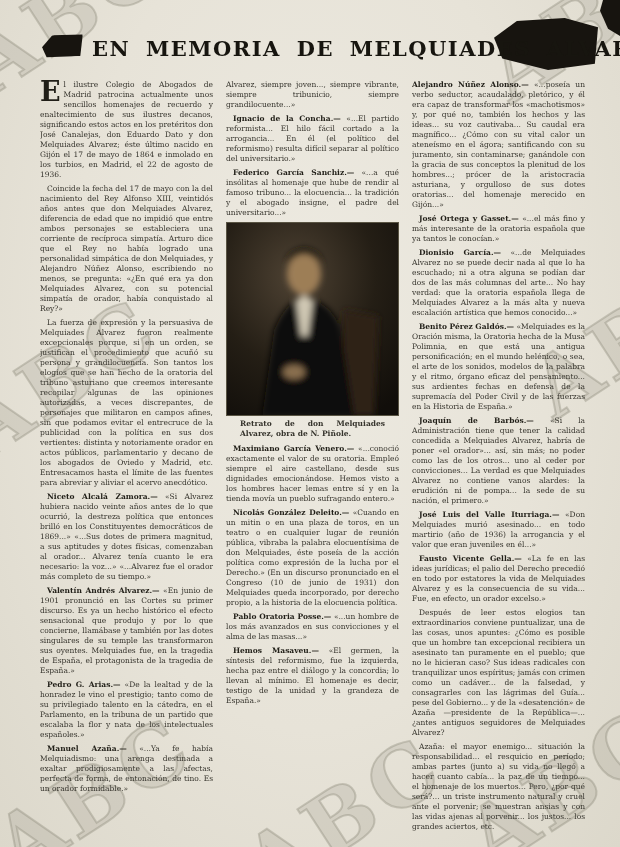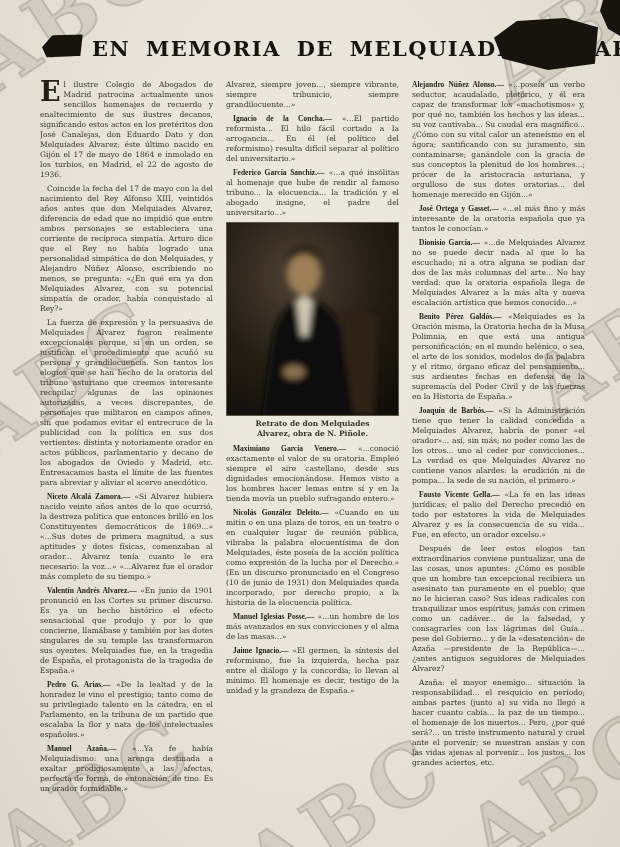--- a/index.html
+++ b/index.html
@@ -20,24 +20,24 @@
   .corner-blob{position:absolute;right:0;top:0;width:20px;height:36px;background:#17140f;
       clip-path:polygon(15% 0,100% 0,100% 100%,40% 80%,0 30%);}
   .headline{position:absolute;left:56px;top:8px;font-weight:bold;font-size:21px;
       letter-spacing:1.5px;word-spacing:7px;color:#17150f;white-space:nowrap;}
   
   .cols{position:absolute;top:80px;left:40px;width:546px;display:flex;gap:13px;}
   .col{width:173px;height:758px;overflow:hidden;text-align:justify;
        font-size:7.5px;line-height:10px;}
   .para{margin:0 0 4px;text-indent:7px;}
   .para.np{text-indent:0;}
-  .lead{font-weight:bold;color:#211f18;font-family:Liberation Serif, serif;}
+  .lead{font-weight:bold;color:#211f18;}
   .dropcap{float:left;font-size:27px;line-height:23px;font-weight:bold;margin:0 3px 0 0;color:#211f18;}
   .photo{display:block;width:173px;height:194px;margin:3px 0 3px;}
-  .caption{text-align:center;font-weight:bold;font-size:7.5px;line-height:9.5px;
+  .caption{font-weight:bold;font-size:7.5px;line-height:9.5px;
            margin:0 14px 6px;text-indent:0;}
 </style>
 </head>
 <body>
 
 <div class="page">
 
   <span class="wm" style="left:-42px;top:-34px;">ABC</span>
   <span class="wm" style="left:478px;top:-26px;">ABC</span>
   <span class="wm" style="left:-48px;top:330px;">ABC</span>
@@ -91,30 +91,31 @@
           <path d="M60 44 Q78 20 96 44 L94 34 Q78 18 62 34 Z" fill="#18120c"></path>
           <path d="M70 78 L78 73 L87 78 L82 114 L75 114 Z" fill="#cfc7b3"></path>
           <ellipse cx="68" cy="150" rx="11" ry="7" fill="#8a7050"></ellipse>
         </g>
         <rect x="0.5" y="0.5" width="172" height="193" fill="none" stroke="#595443" stroke-width="1"></rect>
       </svg>
       <p class="para np caption">Retrato de don Melquiades Alvarez, obra de N. Piñole.</p>
 
       <p class="para"><b class="lead">Maximiano García Venero.—</b><span> «...conoció exactamente el valor de su oratoria. Empleó siempre el aire castellano, desde sus dignidades emocionándose. Hemos visto a los hombres hacer lemas entre sí y en la tienda movía un pueblo sufragando entero.»</span></p>
       <p class="para"><b class="lead">Nicolás González Deleito.—</b><span> «Cuando en un mitin o en una plaza de toros, en un teatro o en cualquier lugar de reunión pública, vibraba la palabra elocuentísima de don Melquiades, éste poseía de la acción política como expresión de la lucha por el Derecho.» (En un discurso pronunciado en el Congreso (10 de junio de 1931) don Melquiades queda incorporado, por derecho propio, a la historia de la elocuencia política.</span></p>
-      <p class="para"><b class="lead">Manuel Iglesias Posse.—</b><span> «...un hombre de los más avanzados en sus convicciones y el alma de las masas...»</span></p>
-      <p class="para"><b class="lead">Jaime Ignacio.—</b><span> «El germen, la síntesis del reformismo, fue la izquierda, hecha paz entre el diálogo y la concordia; lo llevan al mínimo. El homenaje es decir, testigo de la unidad y la grandeza de España.»</span></p>
+      <p class="para"><b class="lead">Pablo Oratoria Posse.—</b><span> «...un hombre de los más avanzados en sus convicciones y el alma de las masas...»</span></p>
+      <p class="para"><b class="lead">Hemos Masaveu.—</b><span> «El germen, la síntesis del reformismo, fue la izquierda, hecha paz entre el diálogo y la concordia; lo llevan al mínimo. El homenaje es decir, testigo de la unidad y la grandeza de España.»</span></p>
     </div>
 
     <div class="col">
       <p class="para np"><b class="lead">Alejandro Núñez Alonso.—</b><span> «...poseía un verbo seductor, acaudalado, pletórico, y él era capaz de transformar los «machotismos» y, por qué no, también los hechos y las ideas... su voz cautivaba... Su caudal era magnífico... ¿Cómo con su vital calor un ateneísmo en el ágora; santificando con su juramento, sin contaminarse; ganándole con la gracia de sus conceptos la plenitud de los hombres...; prócer de la aristocracia asturiana, y orgulloso de sus dotes oratorias... del homenaje merecido en Gijón...»</span></p>
       <p class="para"><b class="lead">José Ortega y Gasset.—</b><span> «...el más fino y más interesante de la oratoria española que ya tantos le conocían.»</span></p>
       <p class="para"><b class="lead">Dionisio García.—</b><span> «...de Melquiades Alvarez no se puede decir nada al que lo ha escuchado; ni a otra alguna se podían dar dos de las más columnas del arte... No hay verdad: que la oratoria española llega de Melquiades Alvarez a la más alta y nueva escalación artística que hemos conocido...»</span></p>
       <p class="para"><b class="lead">Benito Pérez Galdós.—</b><span> «Melquiades es la Oración misma, la Oratoria hecha de la Musa Polimnia, en que está una antigua personificación; en el mundo helénico, o sea, el arte de los sonidos, modelos de la palabra y el ritmo, órgano eficaz del pensamiento... sus ardientes fechas en defensa de la supremacía del Poder Civil y de las fuerzas en la Historia de España.»</span></p>
       <p class="para"><b class="lead">Joaquín de Barbós.—</b><span> «Si la Administración tiene que tener la calidad concedida a Melquiades Alvarez, habría de poner «el orador»... así, sin más; no poder como las de los otros... uno al ceder por convicciones... La verdad es que Melquiades Alvarez no contiene vanos alardes: la erudición ni de pompa... la sede de su nación, el primero.»</span></p>
+      <p class="para"><b class="lead">José Luis del Valle Iturriaga.—</b><span> «Don Melquiades murió asesinado... en todo martirio (año de 1936) la arrogancia y el valor que eran juveniles en él...»</span></p>
       <p class="para"><b class="lead">Fausto Vicente Gella.—</b><span> «La fe en las ideas jurídicas; el palio del Derecho precedió en todo por estatores la vida de Melquiades Alvarez y es la consecuencia de su vida... Fue, en efecto, un orador excelso.»</span></p>
       <p class="para"><span>Después de leer estos elogios tan extraordinarios conviene puntualizar, una de las cosas, unos apuntes: ¿Cómo es posible que un hombre tan excepcional recibiera un asesinato tan puramente en el pueblo; que no le hicieran caso? Sus ideas radicales con tranquilizar unos espíritus; jamás con crimen como un cadáver... de la falsedad, y consagrarles con las lágrimas del Guía... pese del Gobierno... y de la «desatención» de Azaña —presidente de la República—... ¿antes antiguos seguidores de Melquiades Alvarez?</span></p>
       <p class="para"><span>Azaña: el mayor enemigo... situación la responsabilidad... el resquicio en período; ambas partes (junto a) su vida no llegó a hacer cuanto cabía... la paz de un tiempo... el homenaje de los muertos... Pero, ¿por qué será?... un triste instrumento natural y cruel ante el porvenir; se muestran ansias y con las vidas ajenas al porvenir... los justos... los grandes aciertos, etc.</span></p>
 
     </div>
 
   </div>
 </div>
 
 </body></html>

